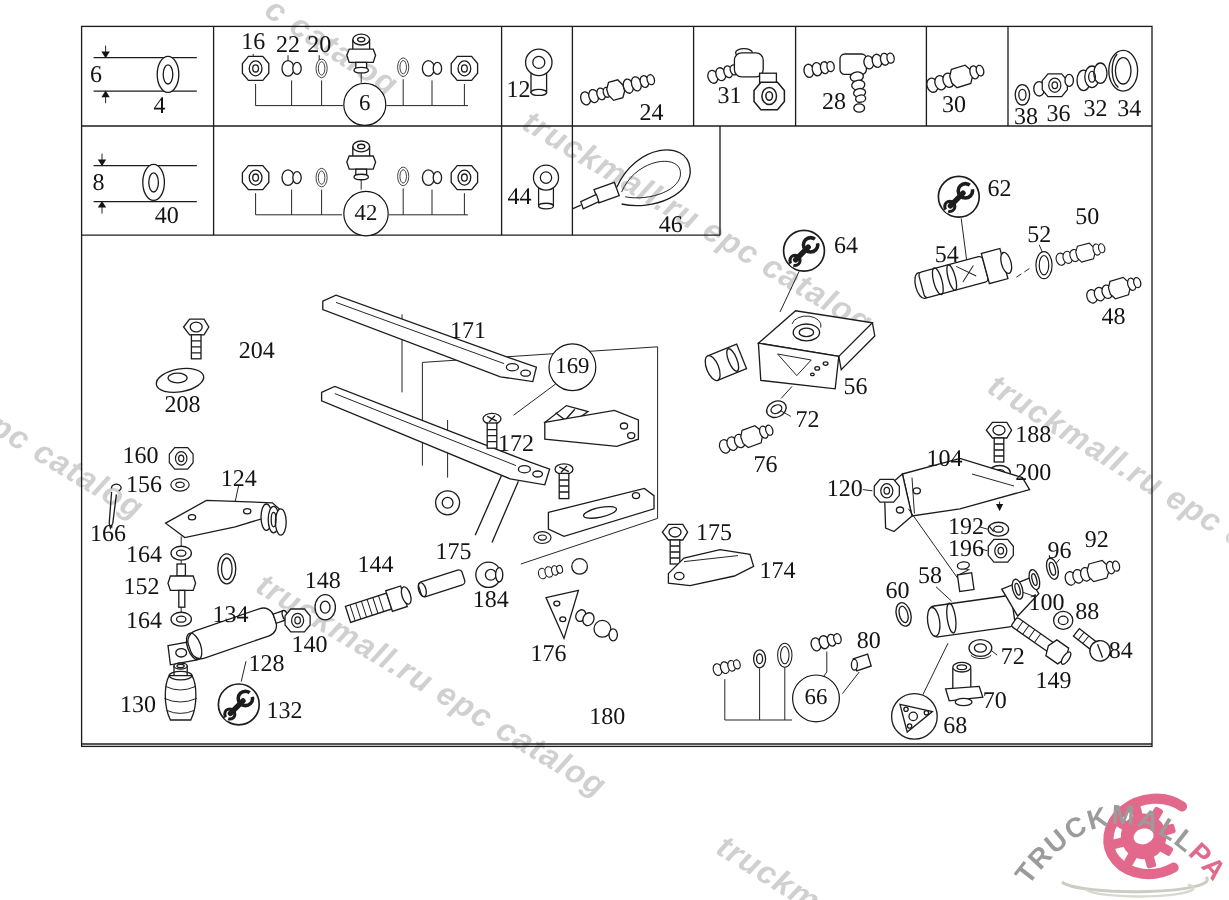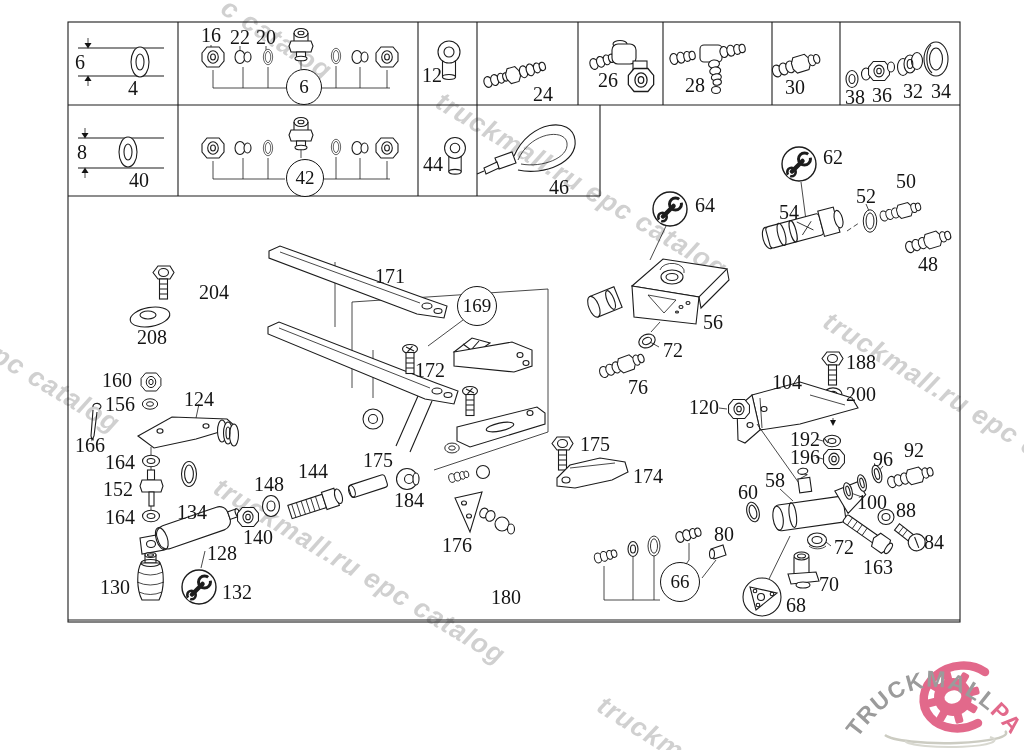--- a/index.html
+++ b/index.html
@@ -491,21 +491,21 @@
   </svg>
 
   <div id="labels">
       <div class="lbl" style="left: 80px; top: 52px;">6</div>
       <div class="lbl" style="left: 133px; top: 78px;">4</div>
       <div class="lbl" style="left: 211px; top: 25px;">16</div>
       <div class="lbl" style="left: 240px; top: 27px;">22</div>
       <div class="lbl" style="left: 266px; top: 27px;">20</div>
       <div class="lbl" style="left: 432px; top: 65px;">12</div>
       <div class="lbl" style="left: 543px; top: 84px;">24</div>
-      <div class="lbl" style="left: 608px; top: 70px;">26</div>
+      <div class="lbl" style="left: 608px; top: 70px;">31</div>
       <div class="lbl" style="left: 695px; top: 75px; text-align: center;">28</div>
       <div class="lbl" style="left: 795px; top: 77px;">30</div>
       <div class="lbl" style="left: 855px; top: 87px;">38</div>
       <div class="lbl" style="left: 882px; top: 85px;">36</div>
       <div class="lbl" style="left: 913px; top: 81px;">32</div>
       <div class="lbl" style="left: 941px; top: 81px;">34</div>
       <div class="lbl" style="left: 82px; top: 142px;">8</div>
       <div class="lbl" style="left: 139px; top: 170px;">40</div>
       <div class="lbl" style="left: 433px; top: 154px;">44</div>
       <div class="lbl" style="left: 559px; top: 177px;">46</div>
@@ -548,21 +548,21 @@
       <div class="lbl" style="left: 704px; top: 397px;">120</div>
       <div class="lbl" style="left: 805px; top: 429px;">192</div>
       <div class="lbl" style="left: 805px; top: 447px;">196</div>
       <div class="lbl" style="left: 775px; top: 470px;">58</div>
       <div class="lbl" style="left: 748px; top: 482px;">60</div>
       <div class="lbl" style="left: 883px; top: 449px;">96</div>
       <div class="lbl" style="left: 914px; top: 440px;">92</div>
       <div class="lbl" style="left: 872px; top: 492px;">100</div>
       <div class="lbl" style="left: 906px; top: 500px;">88</div>
       <div class="lbl" style="left: 934px; top: 532px;">84</div>
-      <div class="lbl" style="left: 878px; top: 557px;">163</div>
+      <div class="lbl" style="left: 878px; top: 557px;">149</div>
       <div class="lbl" style="left: 724px; top: 524px;">80</div>
       <div class="lbl" style="left: 844px; top: 537px;">72</div>
       <div class="lbl" style="left: 829px; top: 574px;">70</div>
       <div class="lbl" style="left: 796px; top: 595px;">68</div>
       <div class="circ" style="left: 286px; top: 69px; width: 36px; height: 36px;">6</div>
       <div class="circ" style="left: 286px; top: 159px; width: 38px; height: 38px;">42</div>
       <div class="circ" style="left: 457px; top: 286px; width: 40px; height: 40px;">169</div>
       <div class="circ" style="left: 660px; top: 562px; width: 40px; height: 40px;">66</div>
     </div>
 </div>

